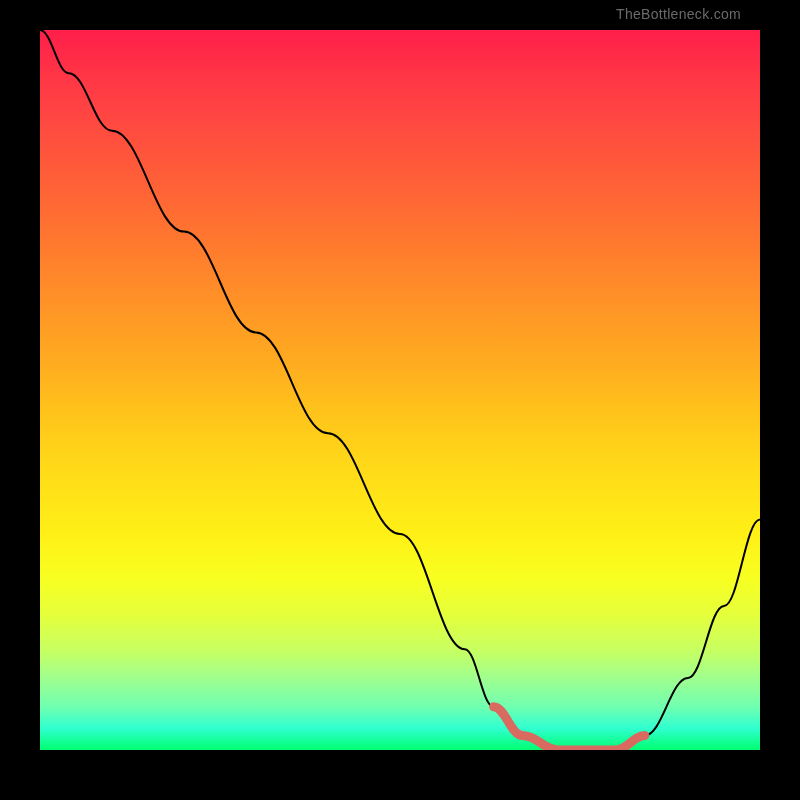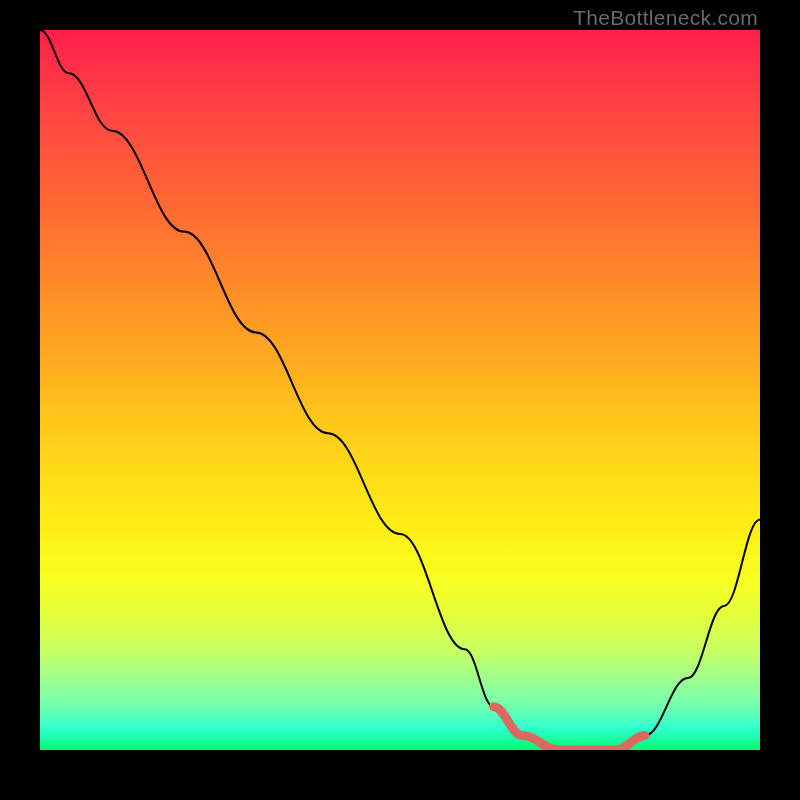--- a/index.html
+++ b/index.html
@@ -27,23 +27,23 @@
       #c8ff60 86%,
       #a0ff8e 90%,
       #70ffb0 94%,
       #30ffd0 97%,
       #00ff70 100%
     );
   }
   .watermark {
     position: absolute;
     top: 6px;
-    right: 42px;
+    right: 59px;
     color: #6a6a6a;
-    font-size: 21px;
+    font-size: 14px;
     font-weight: 500;
     letter-spacing: 0.3px;
   }
   svg.curve { position: absolute; left: 0; top: 0; width: 100%; height: 100%; }
 </style>
 </head>
 <body>
 
 <div class="container">
   <div class="watermark">TheBottleneck.com</div>

